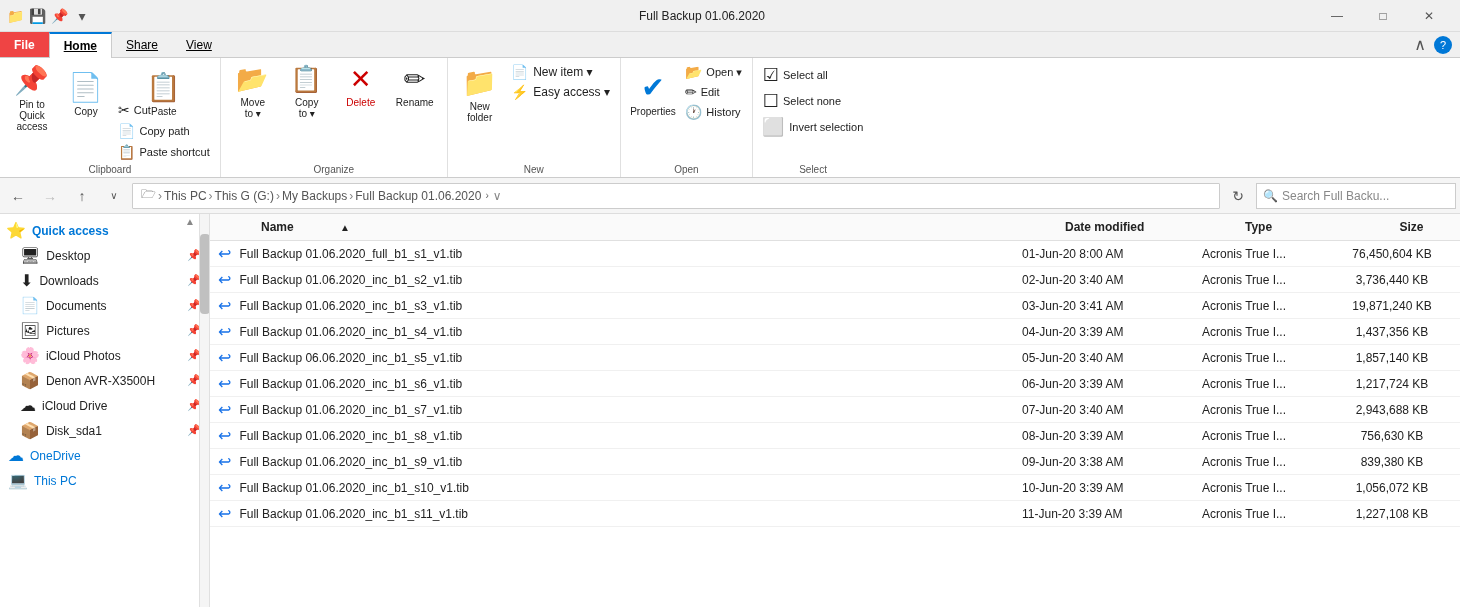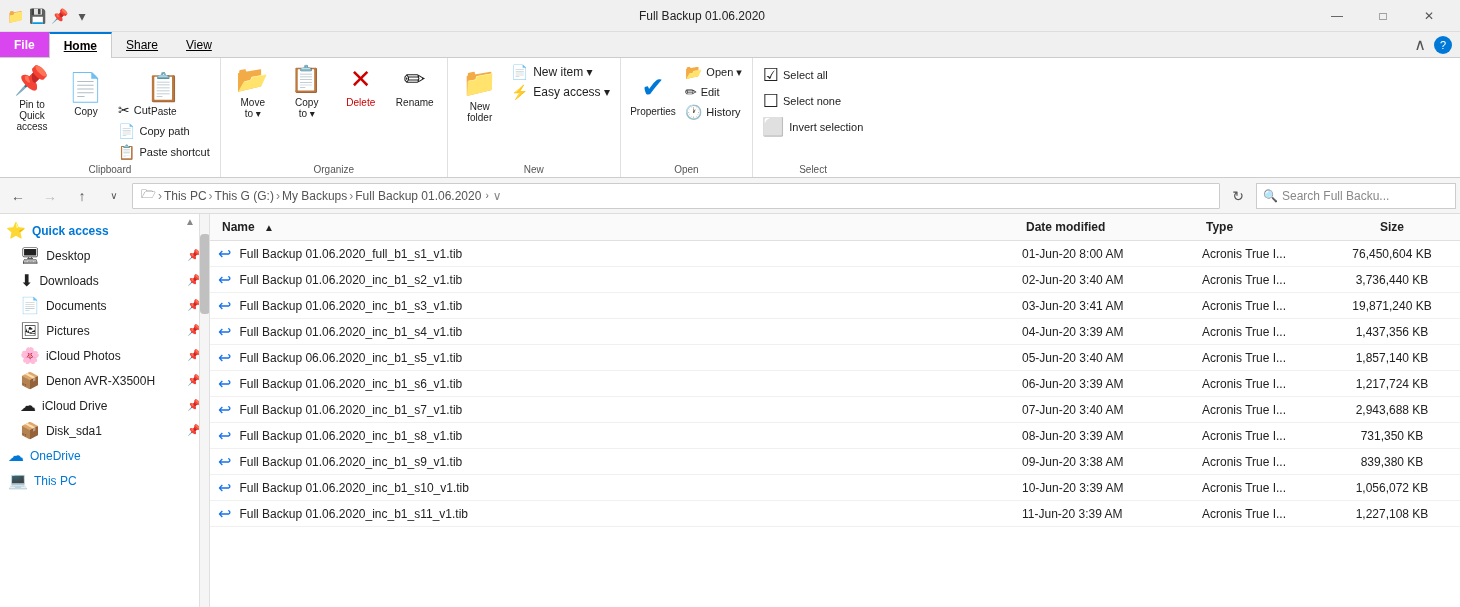--- a/index.html
+++ b/index.html
@@ -38,21 +38,21 @@
     .ribbon-tab.active {
       background: white;
       border-top: 2px solid #0078d7;
       border-left: 1px solid #ccc;
       border-right: 1px solid #ccc;
       margin-bottom: -1px;
       color: #000;
       font-weight: 600;
     }
     .ribbon-tab-file {
-      background: #d946ef;
+      background: #ef4444;
       color: white;
       padding: 4px 14px;
       font-size: 12px;
       cursor: pointer;
       display: flex;
       align-items: center;
       font-weight: 600;
     }
     .ribbon-right { margin-left: auto; display: flex; align-items: center; gap: 8px; padding-right: 8px; }
     .ribbon-right-btn { font-size: 16px; color: #555; cursor: pointer; }
@@ -218,21 +218,21 @@
     .file-list-header {
       display: grid;
       grid-template-columns: 1fr 180px 130px 120px;
       padding: 4px 8px;
       border-bottom: 1px solid #e0e0e0;
       background: #fafafa;
       font-size: 12px;
       color: #222;
       font-weight: 600;
     }
-    .file-list-header span { padding: 2px 4px; cursor: pointer; }
+    .file-list-header span { padding: 2px 4px; cursor: pointer; margin-left: 39px; }
     .file-row {
       display: grid;
       grid-template-columns: 1fr 180px 130px 120px;
       padding: 3px 8px;
       font-size: 12px;
       color: #222;
       border-bottom: 1px solid #f0f0f0;
       align-items: center;
       cursor: pointer;
     }
@@ -552,21 +552,21 @@
     <span>Acronis True I...</span>
     <span class="col-right">2,943,688 KB</span>
   </div>
         <div class="file-row">
     <div class="file-name-cell">
       <span class="file-icon">↩</span>
       <span>Full Backup 01.06.2020_inc_b1_s8_v1.tib</span>
     </div>
     <span>08-Jun-20 3:39 AM</span>
     <span>Acronis True I...</span>
-    <span class="col-right">731,350 KB</span>
+    <span class="col-right">756,630 KB</span>
   </div>
         <div class="file-row">
     <div class="file-name-cell">
       <span class="file-icon">↩</span>
       <span>Full Backup 01.06.2020_inc_b1_s9_v1.tib</span>
     </div>
     <span>09-Jun-20 3:38 AM</span>
     <span>Acronis True I...</span>
     <span class="col-right">839,380 KB</span>
   </div>

